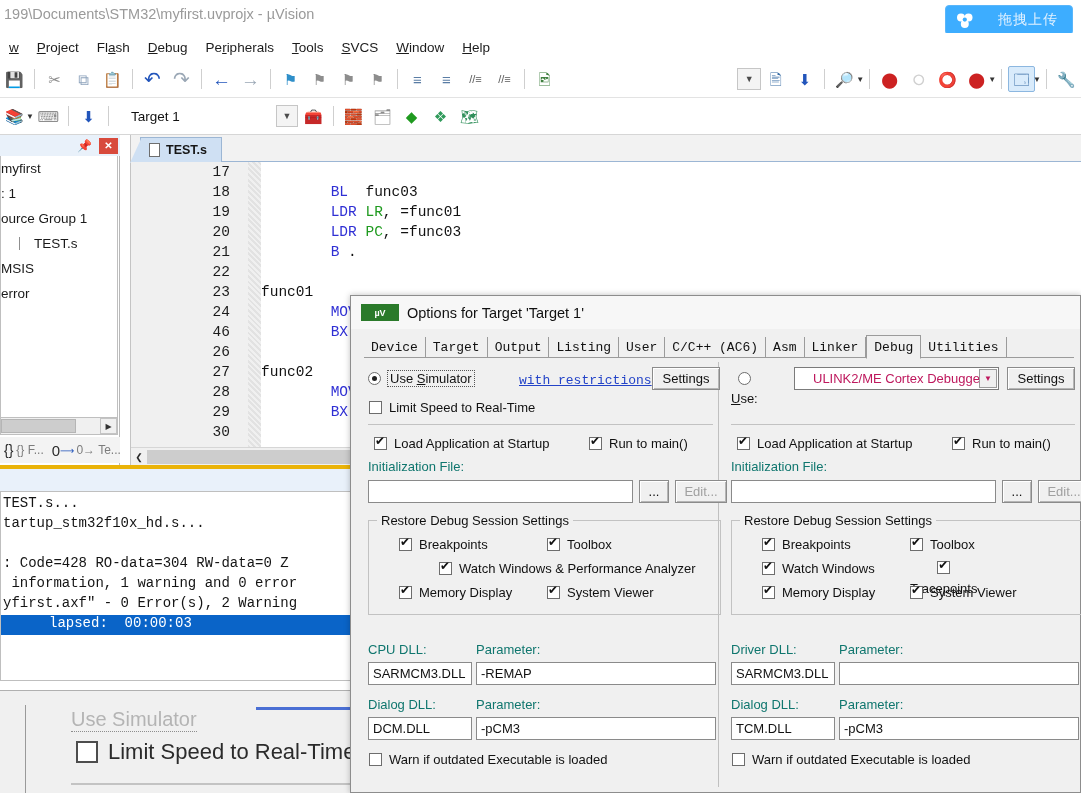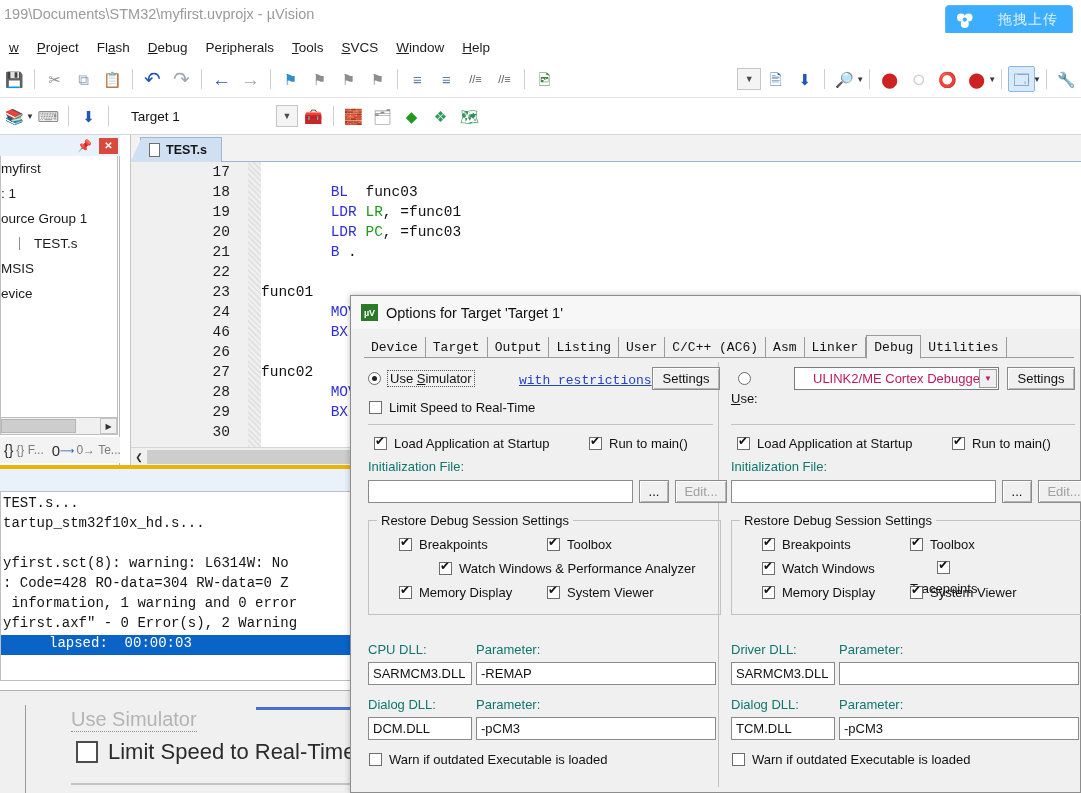--- a/index.html
+++ b/index.html
@@ -223,21 +223,21 @@
   .dialog {
     position:absolute; left:350px; top:295px; width:731px; height:498px;
     background:#f0f0f0; border:1px solid #8d8d8d;
     box-shadow:0 0 6px rgba(0,0,0,0.25);
   }
   .dlg-title {
     position:absolute; left:0; top:0; width:729px; height:33px;
     background:#f7f7f7; display:flex; align-items:center; padding-left:10px; gap:8px;
   }
   .kv-icon {
-    width:17px; height:17px; background:#2a7a2a;
+    width:38px; height:17px; background:#2a7a2a;
     display:flex; align-items:center; justify-content:center;
     color:#fff; font-size:9px; font-weight:bold; font-family:"Liberation Sans", sans-serif;
   }
   .dlg-title .t { font-size:14.5px; color:#111; }
 
   .tabrow {
     position:absolute; left:13px; top:40px; width:710px; height:22px;
     display:flex; align-items:flex-end;
   }
   .dtab {
@@ -427,21 +427,21 @@
           <span>ource Group 1</span>
         </div>
       <div class="tree-row" style="padding-left:18px;">
         <span style="display:inline-block;width:9px;height:13px;border-left:1px solid #8f8f8f;margin-right:6px;"></span>
         <span>TEST.s</span>
       </div>
       <div class="tree-row" style="padding-left:0px;">
           <span>MSIS</span>
         </div>
       <div class="tree-row" style="padding-left:0px;">
-          <span>evice</span>
+          <span>error</span>
         </div>
     </div>
     <div class="proj-hscroll">
       <div class="thumb" style="width:75px;"></div>
       <div style="flex:1"></div>
       <div class="arr">▶</div>
     </div>
     <div class="proj-tabs">
       <div class="proj-tab">
         <span style="color:#2a2a2a;font-size:14px;">{}</span>
@@ -490,21 +490,20 @@
     </div>
   </div>
 
   <div class="build-pane">
     <div class="build-head"></div>
     <div class="build-body">
       <div id="build-lines">
           <div class="build-line">TEST.s...</div>
           <div class="build-line">tartup_stm32f10x_hd.s...</div>
           <div class="build-line">&nbsp;</div>
-          <div class="build-line">yfirst.sct(8): warning: L6314W: No</div>
           <div class="build-line">: Code=428 RO-data=304 RW-data=0 Z</div>
           <div class="build-line"> information, 1 warning and 0 error</div>
           <div class="build-line">yfirst.axf" - 0 Error(s), 2 Warning</div>
           <div class="build-line sel">lapsed:  00:00:03</div>
         </div>
     </div>
   </div>
 
   <div class="magnifier">
     <div class="mag-inner">

